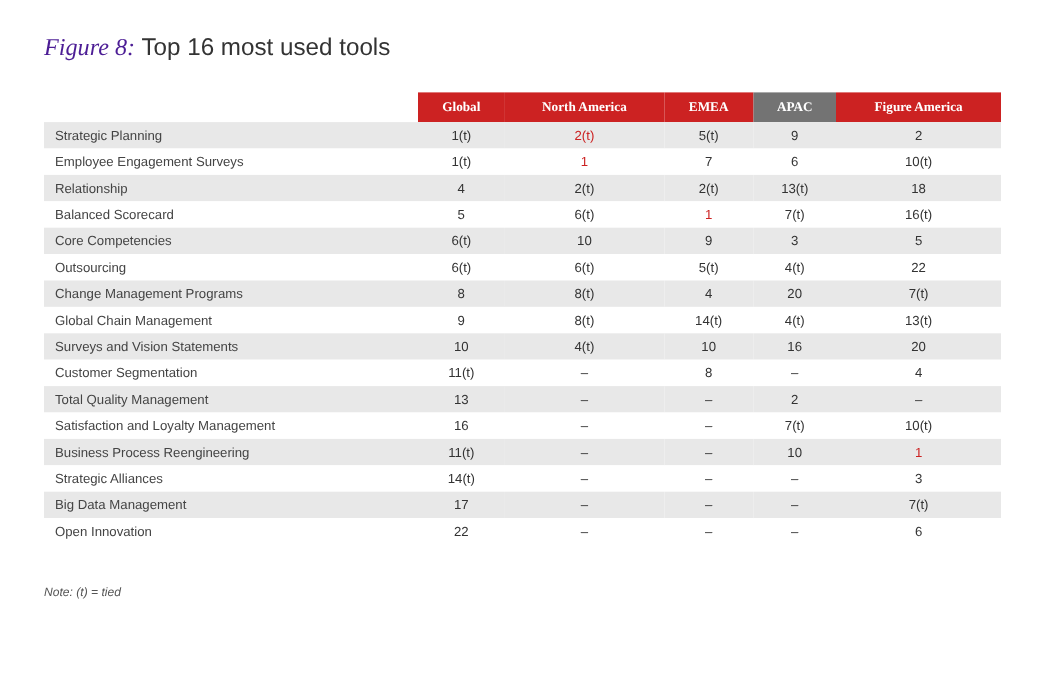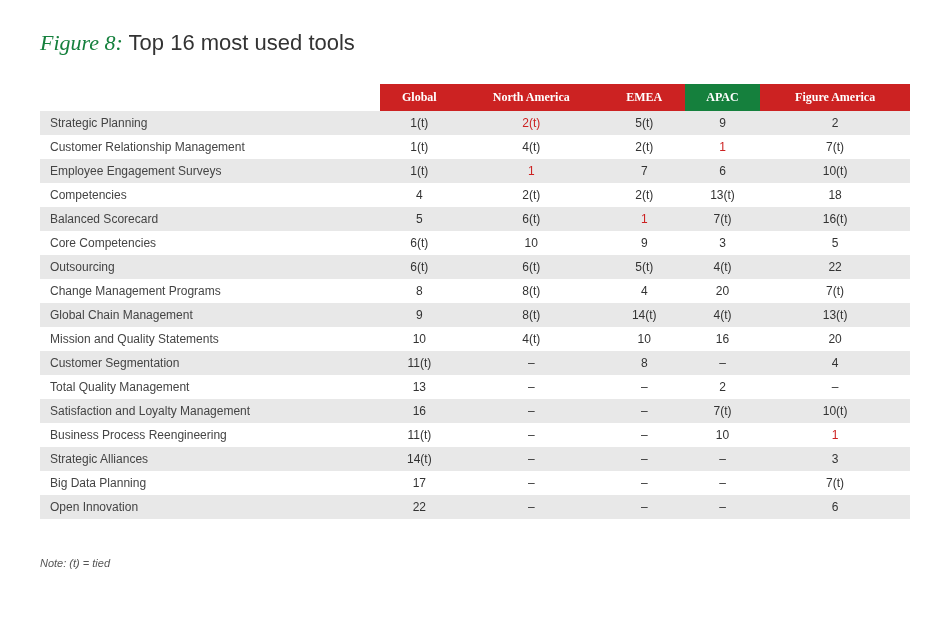--- a/index.html
+++ b/index.html
@@ -13,21 +13,21 @@
       min-height: 622px;
     }
 
     .page-title {
       font-size: 22px;
       margin-bottom: 28px;
       color: #333;
     }
     .page-title .figure-label {
       font-style: italic;
-      color: #15803d;
+      color: #4c1d95;
       font-family: Georgia, serif;
       font-size: 22px;
     }
 
     .table-wrapper {
       width: 100%;
     }
 
     table {
       width: 100%;
@@ -44,21 +44,21 @@
     }
 
     thead tr th.tool-col {
       background: transparent;
       color: transparent;
     }
 
     thead tr th.global-col { background: #cc2222; }
     thead tr th.na-col { background: #cc2222; }
     thead tr th.emea-col { background: #cc2222; }
-    thead tr th.apac-col { background: #15803d; }
+    thead tr th.apac-col { background: #737373; }
     thead tr th.la-col { background: #cc2222; }
 
     tbody tr td {
       padding: 5px 8px;
       font-size: 12px;
       color: #333;
       text-align: center;
       border: none;
     }
 
@@ -111,37 +111,29 @@
     <tbody id="table-body">
     <tr>
           <td class="tool-name">Strategic Planning</td>
           <td>1(t)</td>
           <td class="red-val">2(t)</td>
           <td>5(t)</td>
           <td>9</td>
           <td>2</td>
         </tr>
         <tr>
-          <td class="tool-name">Customer Relationship Management</td>
-          <td>1(t)</td>
-          <td>4(t)</td>
-          <td>2(t)</td>
-          <td class="red-val">1</td>
-          <td>7(t)</td>
-        </tr>
-        <tr>
           <td class="tool-name">Employee Engagement Surveys</td>
           <td>1(t)</td>
           <td class="red-val">1</td>
           <td>7</td>
           <td>6</td>
           <td>10(t)</td>
         </tr>
         <tr>
-          <td class="tool-name">Competencies</td>
+          <td class="tool-name">Relationship</td>
           <td>4</td>
           <td>2(t)</td>
           <td>2(t)</td>
           <td>13(t)</td>
           <td>18</td>
         </tr>
         <tr>
           <td class="tool-name">Balanced Scorecard</td>
           <td>5</td>
           <td>6(t)</td>
@@ -175,21 +167,21 @@
         </tr>
         <tr>
           <td class="tool-name">Global Chain Management</td>
           <td>9</td>
           <td>8(t)</td>
           <td>14(t)</td>
           <td>4(t)</td>
           <td>13(t)</td>
         </tr>
         <tr>
-          <td class="tool-name">Mission and Quality Statements</td>
+          <td class="tool-name">Surveys and Vision Statements</td>
           <td>10</td>
           <td>4(t)</td>
           <td>10</td>
           <td>16</td>
           <td>20</td>
         </tr>
         <tr>
           <td class="tool-name">Customer Segmentation</td>
           <td>11(t)</td>
           <td>–</td>
@@ -223,21 +215,21 @@
         </tr>
         <tr>
           <td class="tool-name">Strategic Alliances</td>
           <td>14(t)</td>
           <td>–</td>
           <td>–</td>
           <td>–</td>
           <td>3</td>
         </tr>
         <tr>
-          <td class="tool-name">Big Data Planning</td>
+          <td class="tool-name">Big Data Management</td>
           <td>17</td>
           <td>–</td>
           <td>–</td>
           <td>–</td>
           <td>7(t)</td>
         </tr>
         <tr>
           <td class="tool-name">Open Innovation</td>
           <td>22</td>
           <td>–</td>

